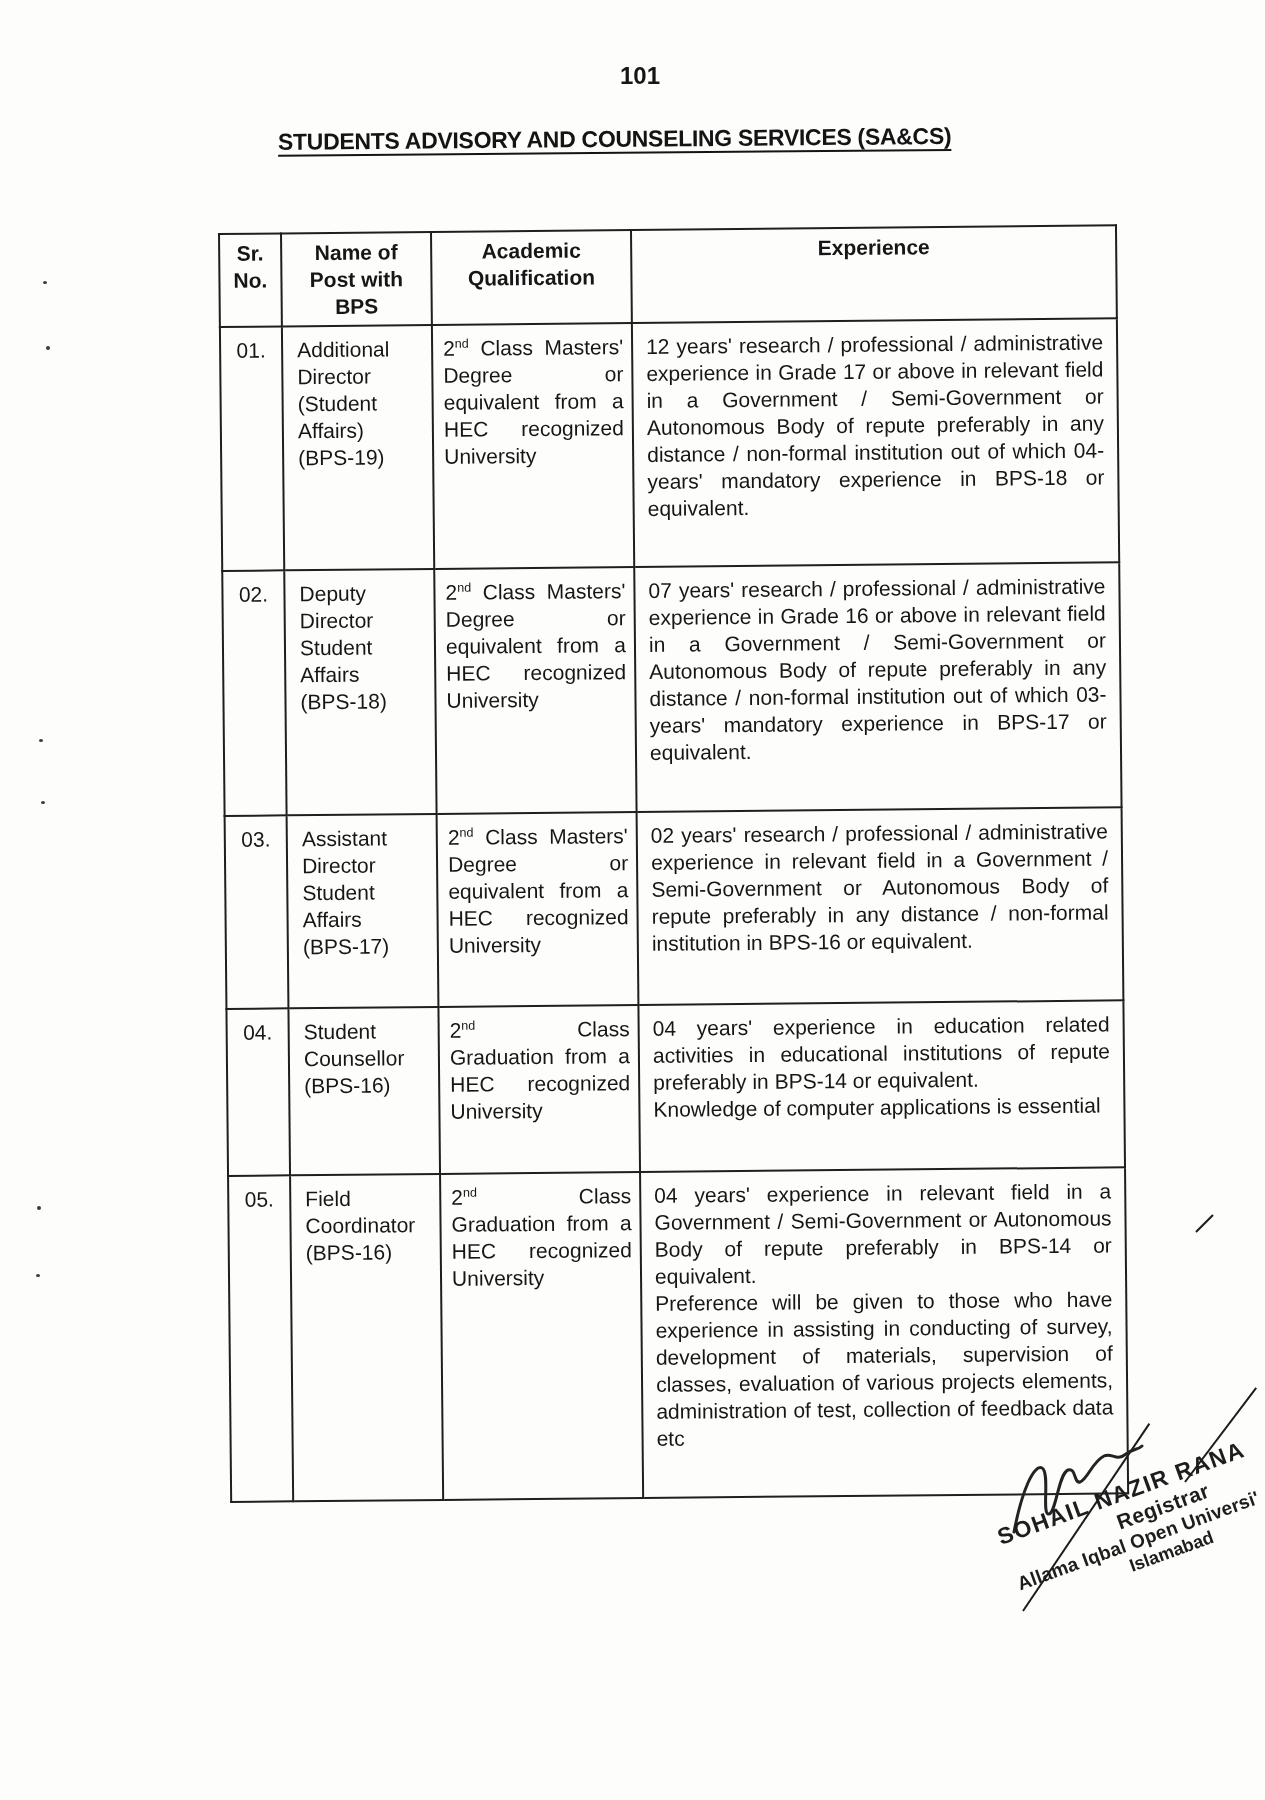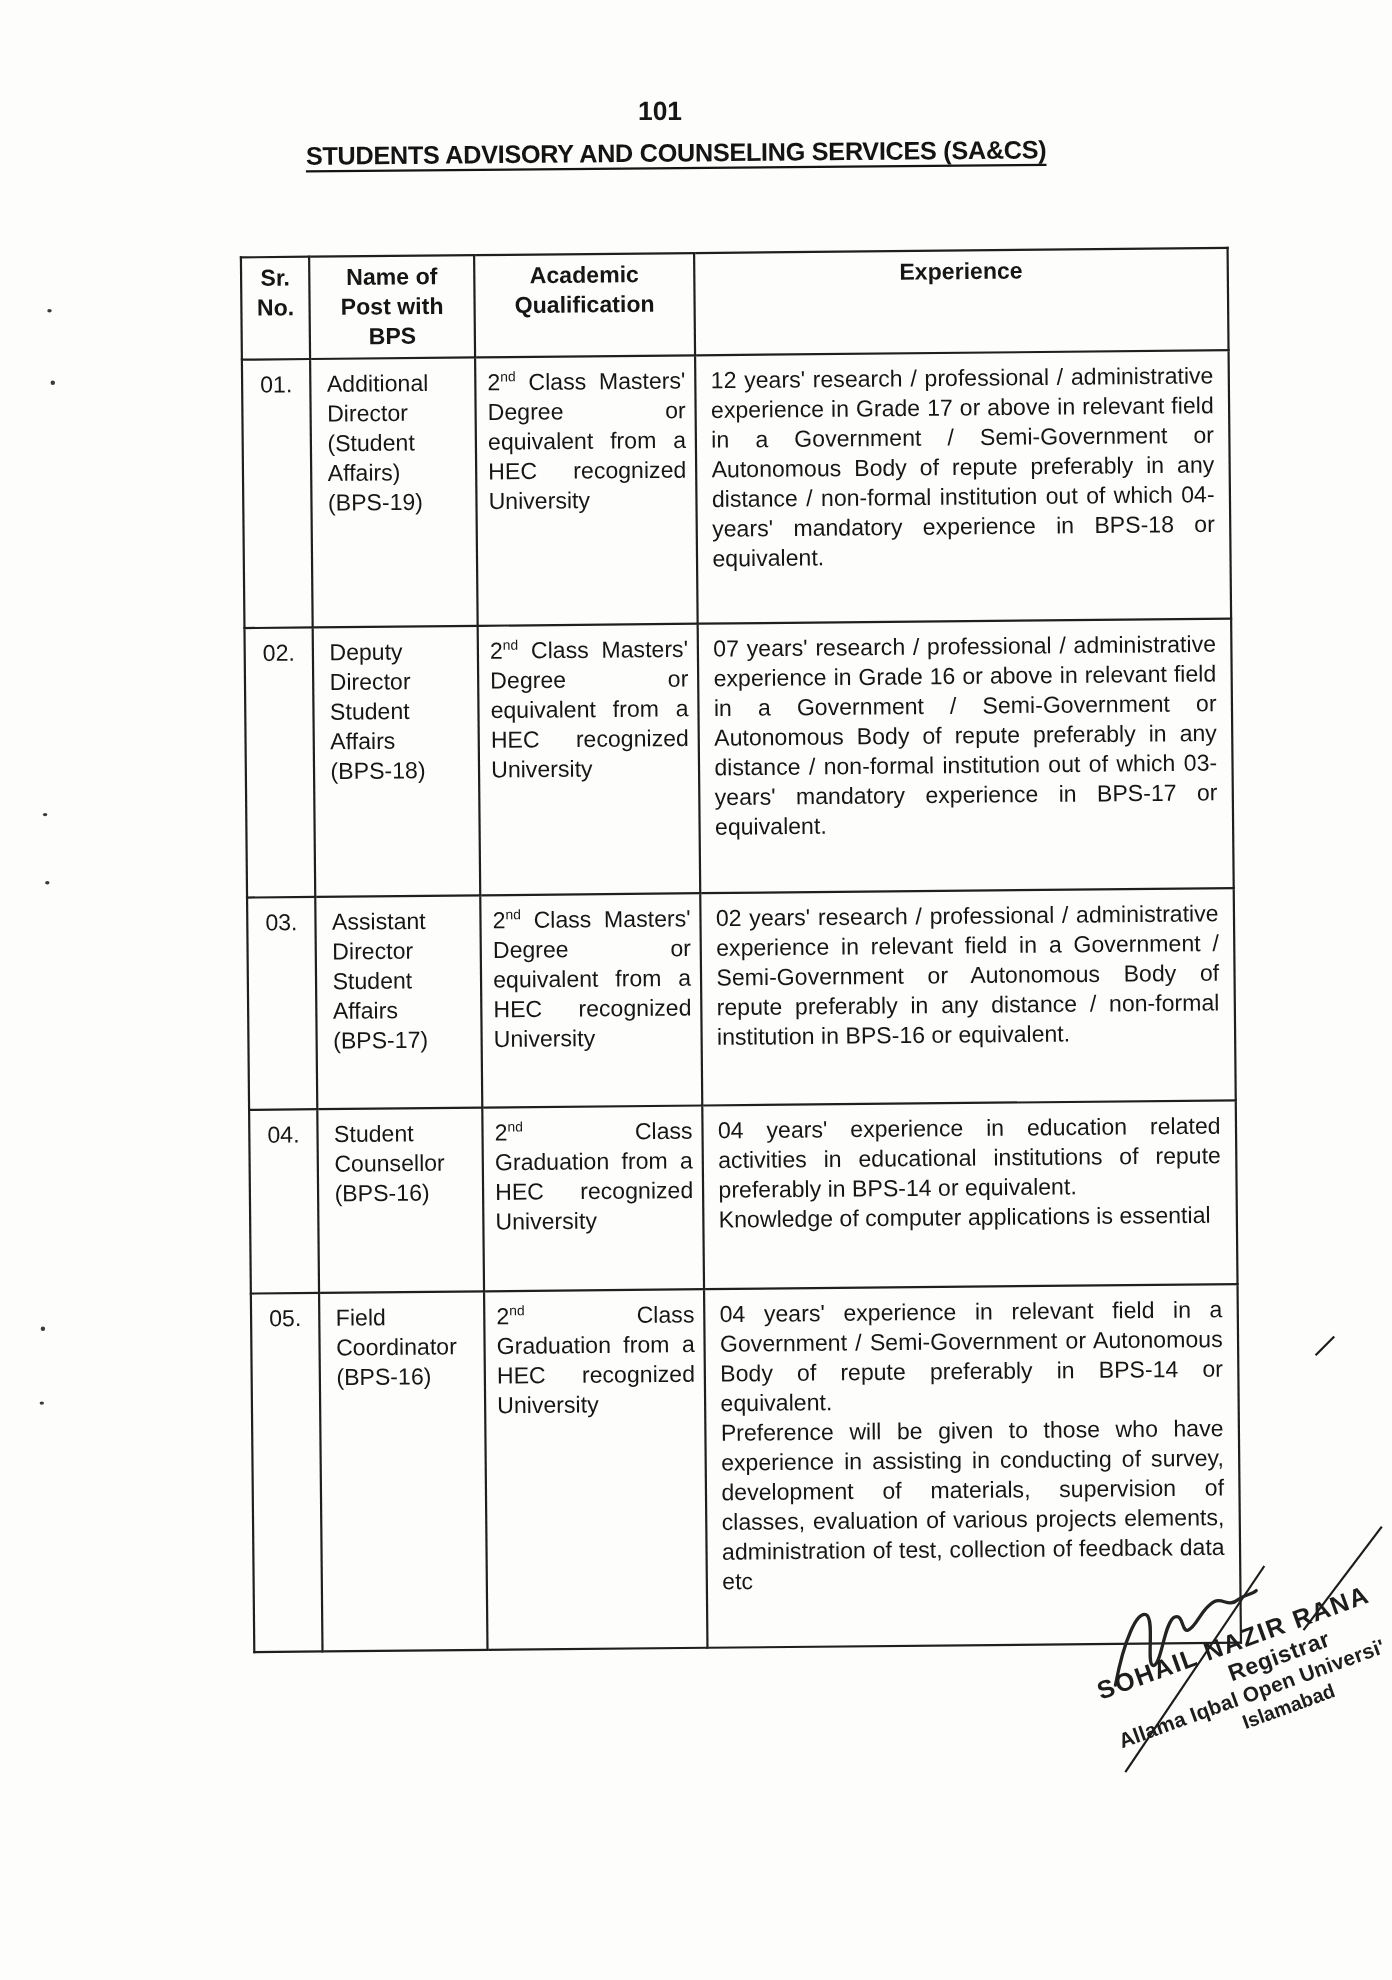--- a/index.html
+++ b/index.html
@@ -7,21 +7,21 @@
     width:1265px;height:1800px;
     background:#fdfdfc;
     position:relative;
     overflow:hidden;
     font-family:"Liberation Sans", sans-serif;
     color:#1b1b1b;
     -webkit-font-smoothing:antialiased;
   }
   .page-number{
     position:absolute;left:540px;top:62px;width:120px;
-    text-align:center;font-size:24px;font-weight:bold;color:#161616;margin-top:26px;
+    text-align:right;font-size:24px;font-weight:bold;color:#161616;
   }
   .doc-title{
     position:absolute;left:278px;top:126px;width:640px;
     font-size:23px;font-weight:bold;letter-spacing:-0.3px;
     text-decoration:underline;text-underline-offset:5px;
     color:#141414;white-space:nowrap;
     transform:rotate(-0.5deg);
   }
   .tbl-wrap{
     position:absolute;left:218px;top:233px;

